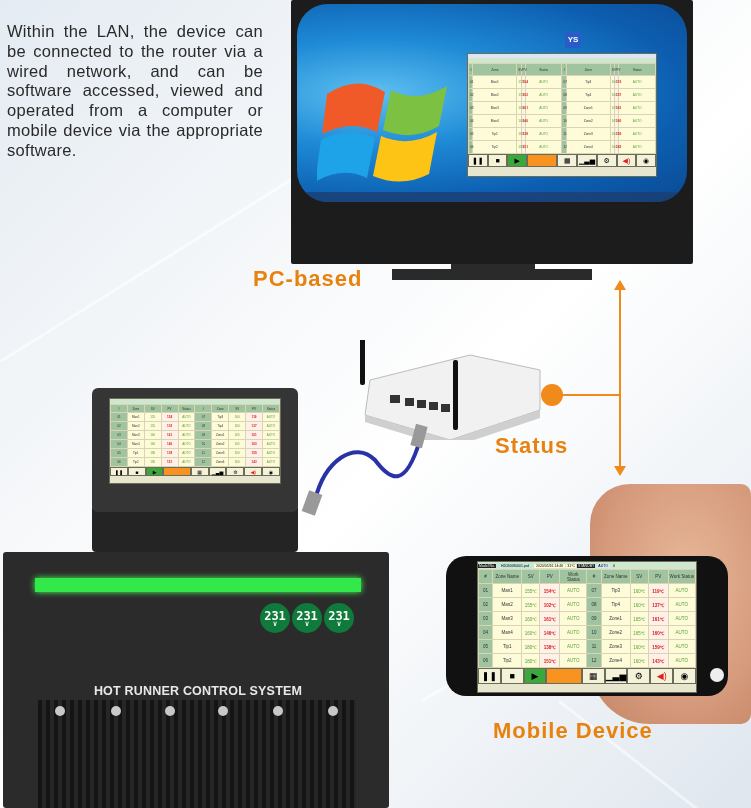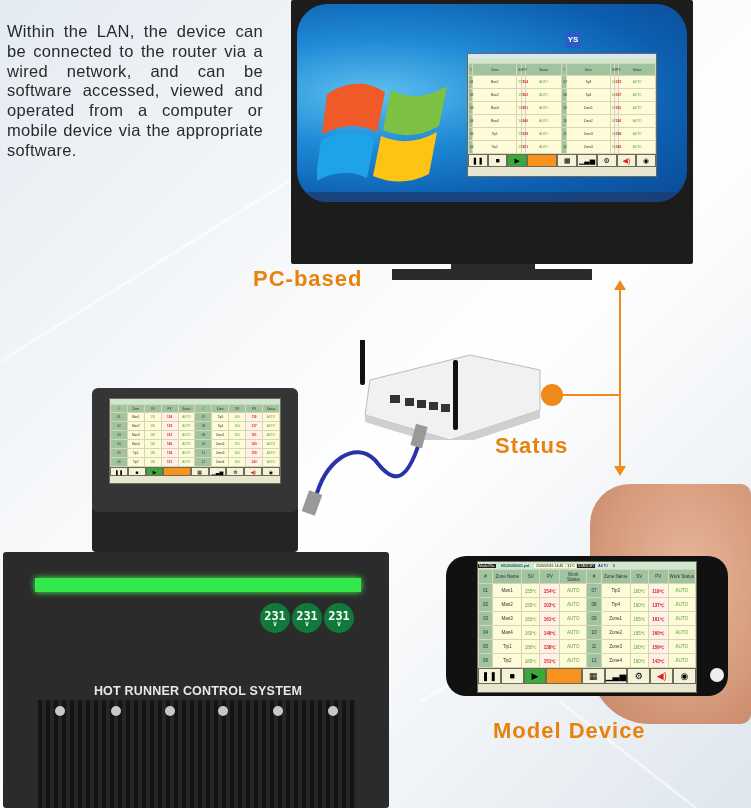--- a/index.html
+++ b/index.html
@@ -436,13 +436,13 @@
       <span class="orange"></span>
       <span>▦</span>
       <span>▁▃▅</span>
       <span>⚙</span>
       <span style="color:#e02020;">◀)</span>
       <span>◉</span>
     </div>
   </div>
 </div>
 
-<div class="label" style="left:493px;top:718px;font-size:22px;">Model Device</div>
+<div class="label" style="left:493px;top:718px;font-size:22px;">Mobile Device</div>
 
 </body></html>

